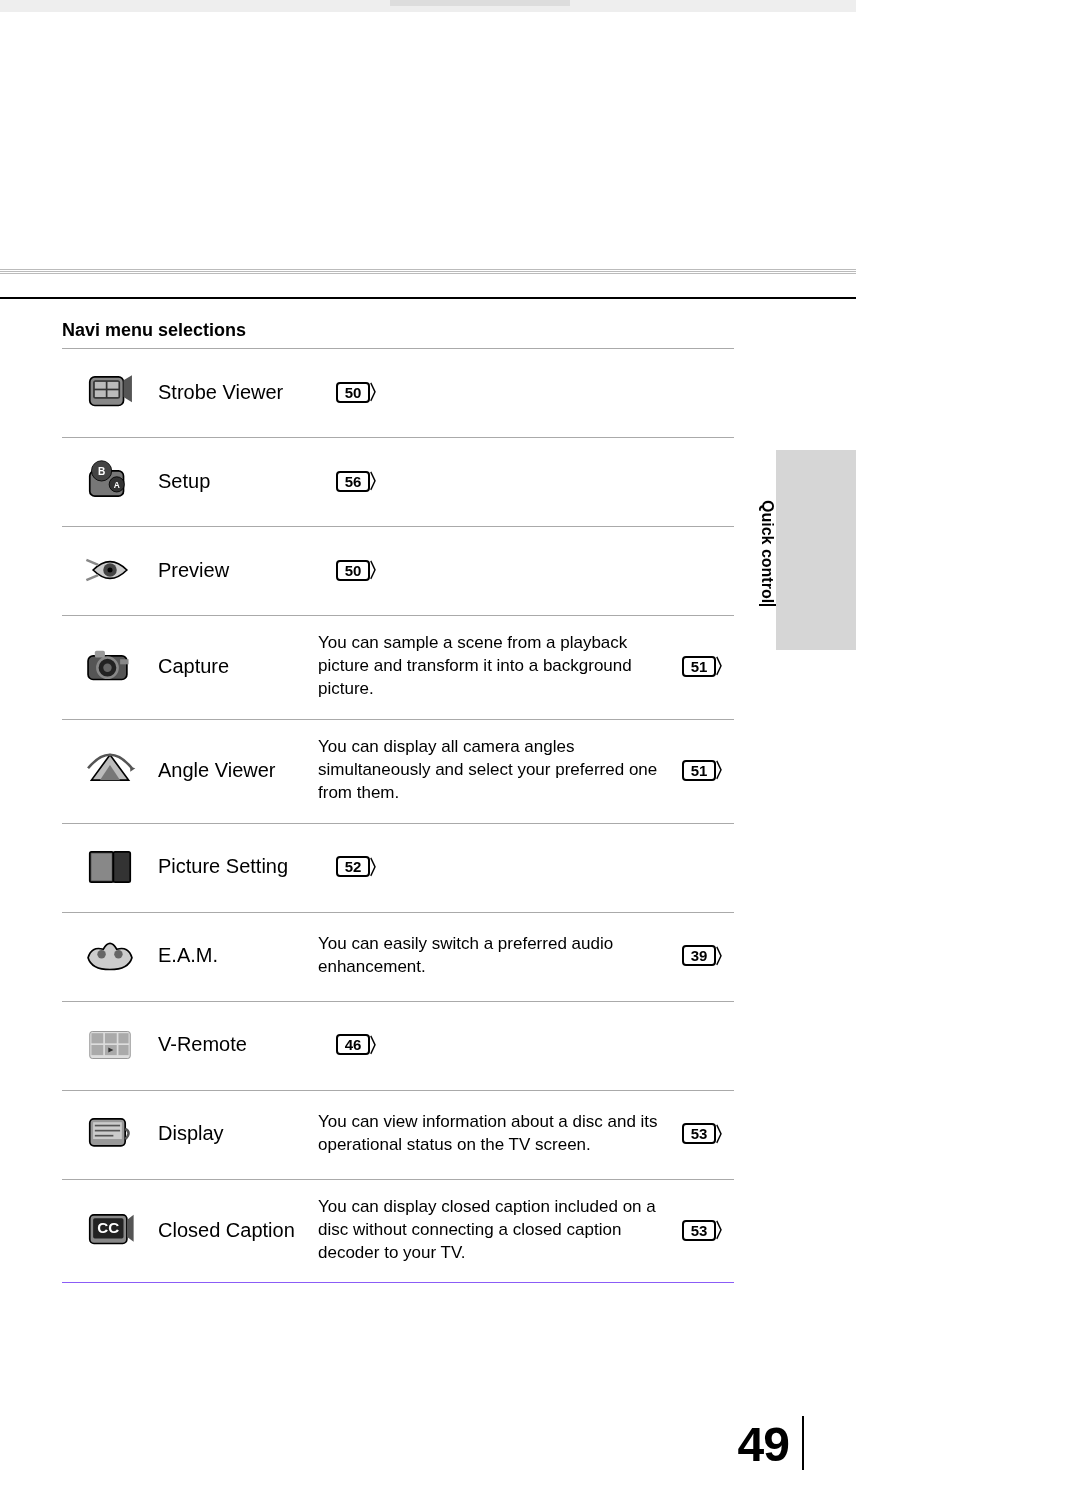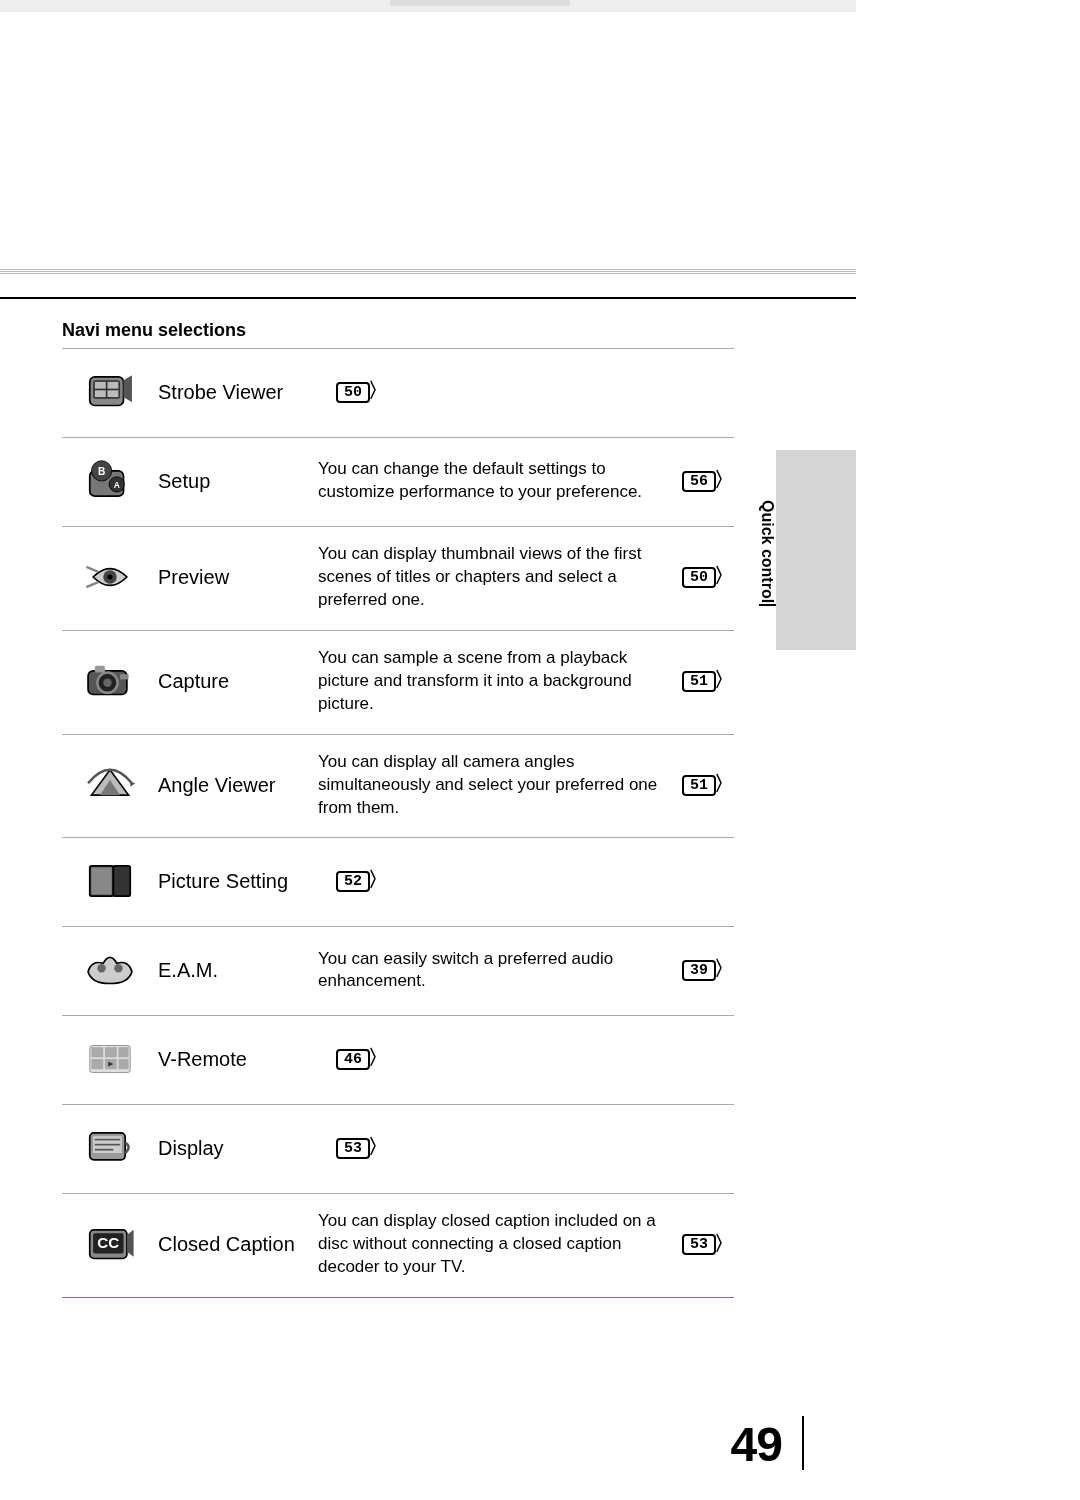--- a/index.html
+++ b/index.html
@@ -37,21 +37,21 @@
     min-height:44px;
   }
   .row:last-child{border-bottom:1px solid #8b5cf6;}
   .icon-cell{width:96px;display:flex;justify-content:center;align-items:center;}
   .icon-cell svg{width:54px;height:54px;}
   .name-cell{width:160px;font-size:20px;}
   .desc-cell{flex:1;font-size:17px;line-height:1.35;}
   .page-cell{width:70px;display:flex;align-items:flex-start;justify-content:flex-end;}
   .pageref{
     display:inline-flex;align-items:center;
-    font-size:15px;font-weight:bold;font-family:Liberation Mono, monospace;
+    font-size:15px;font-weight:bold;
   }
   .pageref .box{
     border:2px solid #000;border-radius:4px;
     padding:1px 4px 1px 4px;line-height:1;
     min-width:22px;text-align:center;
   }
   .pageref .arrow{
     margin-left:-2px;font-size:20px;line-height:1;
   }
   
@@ -60,21 +60,21 @@
     background:#d6d6d6;
   }
   .side-tab{
     position:absolute;right:80px;top:500px;
     writing-mode:vertical-rl;text-orientation:mixed;
     font-size:16px;font-weight:bold;
   }
   .side-tab span{border-bottom:2px solid #000;padding-bottom:1px;}
   
   .page-num{
-    position:absolute;right:74px;bottom:28px;
+    position:absolute;right:67px;bottom:28px;
     font-size:48px;font-weight:bold;letter-spacing:-1px;
   }
   .page-rule{
     position:absolute;right:52px;bottom:30px;width:2px;height:54px;background:#000;
   }
 </style>
 </head>
 <body>
 
 <div class="page">
@@ -117,40 +117,38 @@
       <div class="icon-cell">
         <svg viewBox="0 0 64 64">
             <rect x="8" y="20" width="40" height="30" rx="6" fill="#777" stroke="#000" stroke-width="2"></rect>
             <circle cx="22" cy="20" r="12" fill="#444" stroke="#000"></circle>
             <text x="22" y="25" font-size="12" fill="#fff" text-anchor="middle" font-weight="bold">B</text>
             <circle cx="40" cy="36" r="9" fill="#333" stroke="#000"></circle>
             <text x="40" y="40" font-size="10" fill="#fff" text-anchor="middle" font-weight="bold">A</text>
           </svg>
       </div>
       <div class="name-cell">Setup</div>
-      <div class="desc-cell">You can change the default settings to customize performance to your preference.</div>
       <div class="page-cell">
         <span class="pageref">
             <span class="box">56</span>
             <span class="arrow">〉</span>
           </span>
       </div>
     </div>
 
     <div class="row">
       <div class="icon-cell">
         <svg viewBox="0 0 64 64">
             <path d="M12 32 Q32 12 52 32 Q32 52 12 32 Z" fill="#ccc" stroke="#000" stroke-width="2"></path>
             <circle cx="32" cy="32" r="8" fill="#444"></circle>
             <circle cx="32" cy="32" r="3" fill="#000"></circle>
             <path d="M4 20 L18 26 M4 44 L18 38" stroke="#888" stroke-width="3"></path>
           </svg>
       </div>
       <div class="name-cell">Preview</div>
-      <div class="desc-cell">You can display thumbnail views of the first scenes of titles or chapters and select a preferred one.</div>
       <div class="page-cell">
         <span class="pageref">
             <span class="box">50</span>
             <span class="arrow">〉</span>
           </span>
       </div>
     </div>
 
     <div class="row">
       <div class="icon-cell">
@@ -253,20 +251,21 @@
         <svg viewBox="0 0 64 64">
             <rect x="8" y="14" width="42" height="32" rx="5" fill="#999" stroke="#000" stroke-width="2"></rect>
             <rect x="12" y="18" width="34" height="20" fill="#ccc"></rect>
             <line x1="14" y1="22" x2="44" y2="22" stroke="#555" stroke-width="2"></line>
             <line x1="14" y1="28" x2="44" y2="28" stroke="#555" stroke-width="2"></line>
             <line x1="14" y1="34" x2="36" y2="34" stroke="#555" stroke-width="2"></line>
             <path d="M50 26 Q58 30 50 38" fill="none" stroke="#555" stroke-width="3"></path>
           </svg>
       </div>
       <div class="name-cell">Display</div>
+      <div class="desc-cell">You can view information about a disc and its operational status on the TV screen.</div>
       <div class="page-cell">
         <span class="pageref">
             <span class="box">53</span>
             <span class="arrow">〉</span>
           </span>
       </div>
     </div>
 
     <div class="row">
       <div class="icon-cell">

